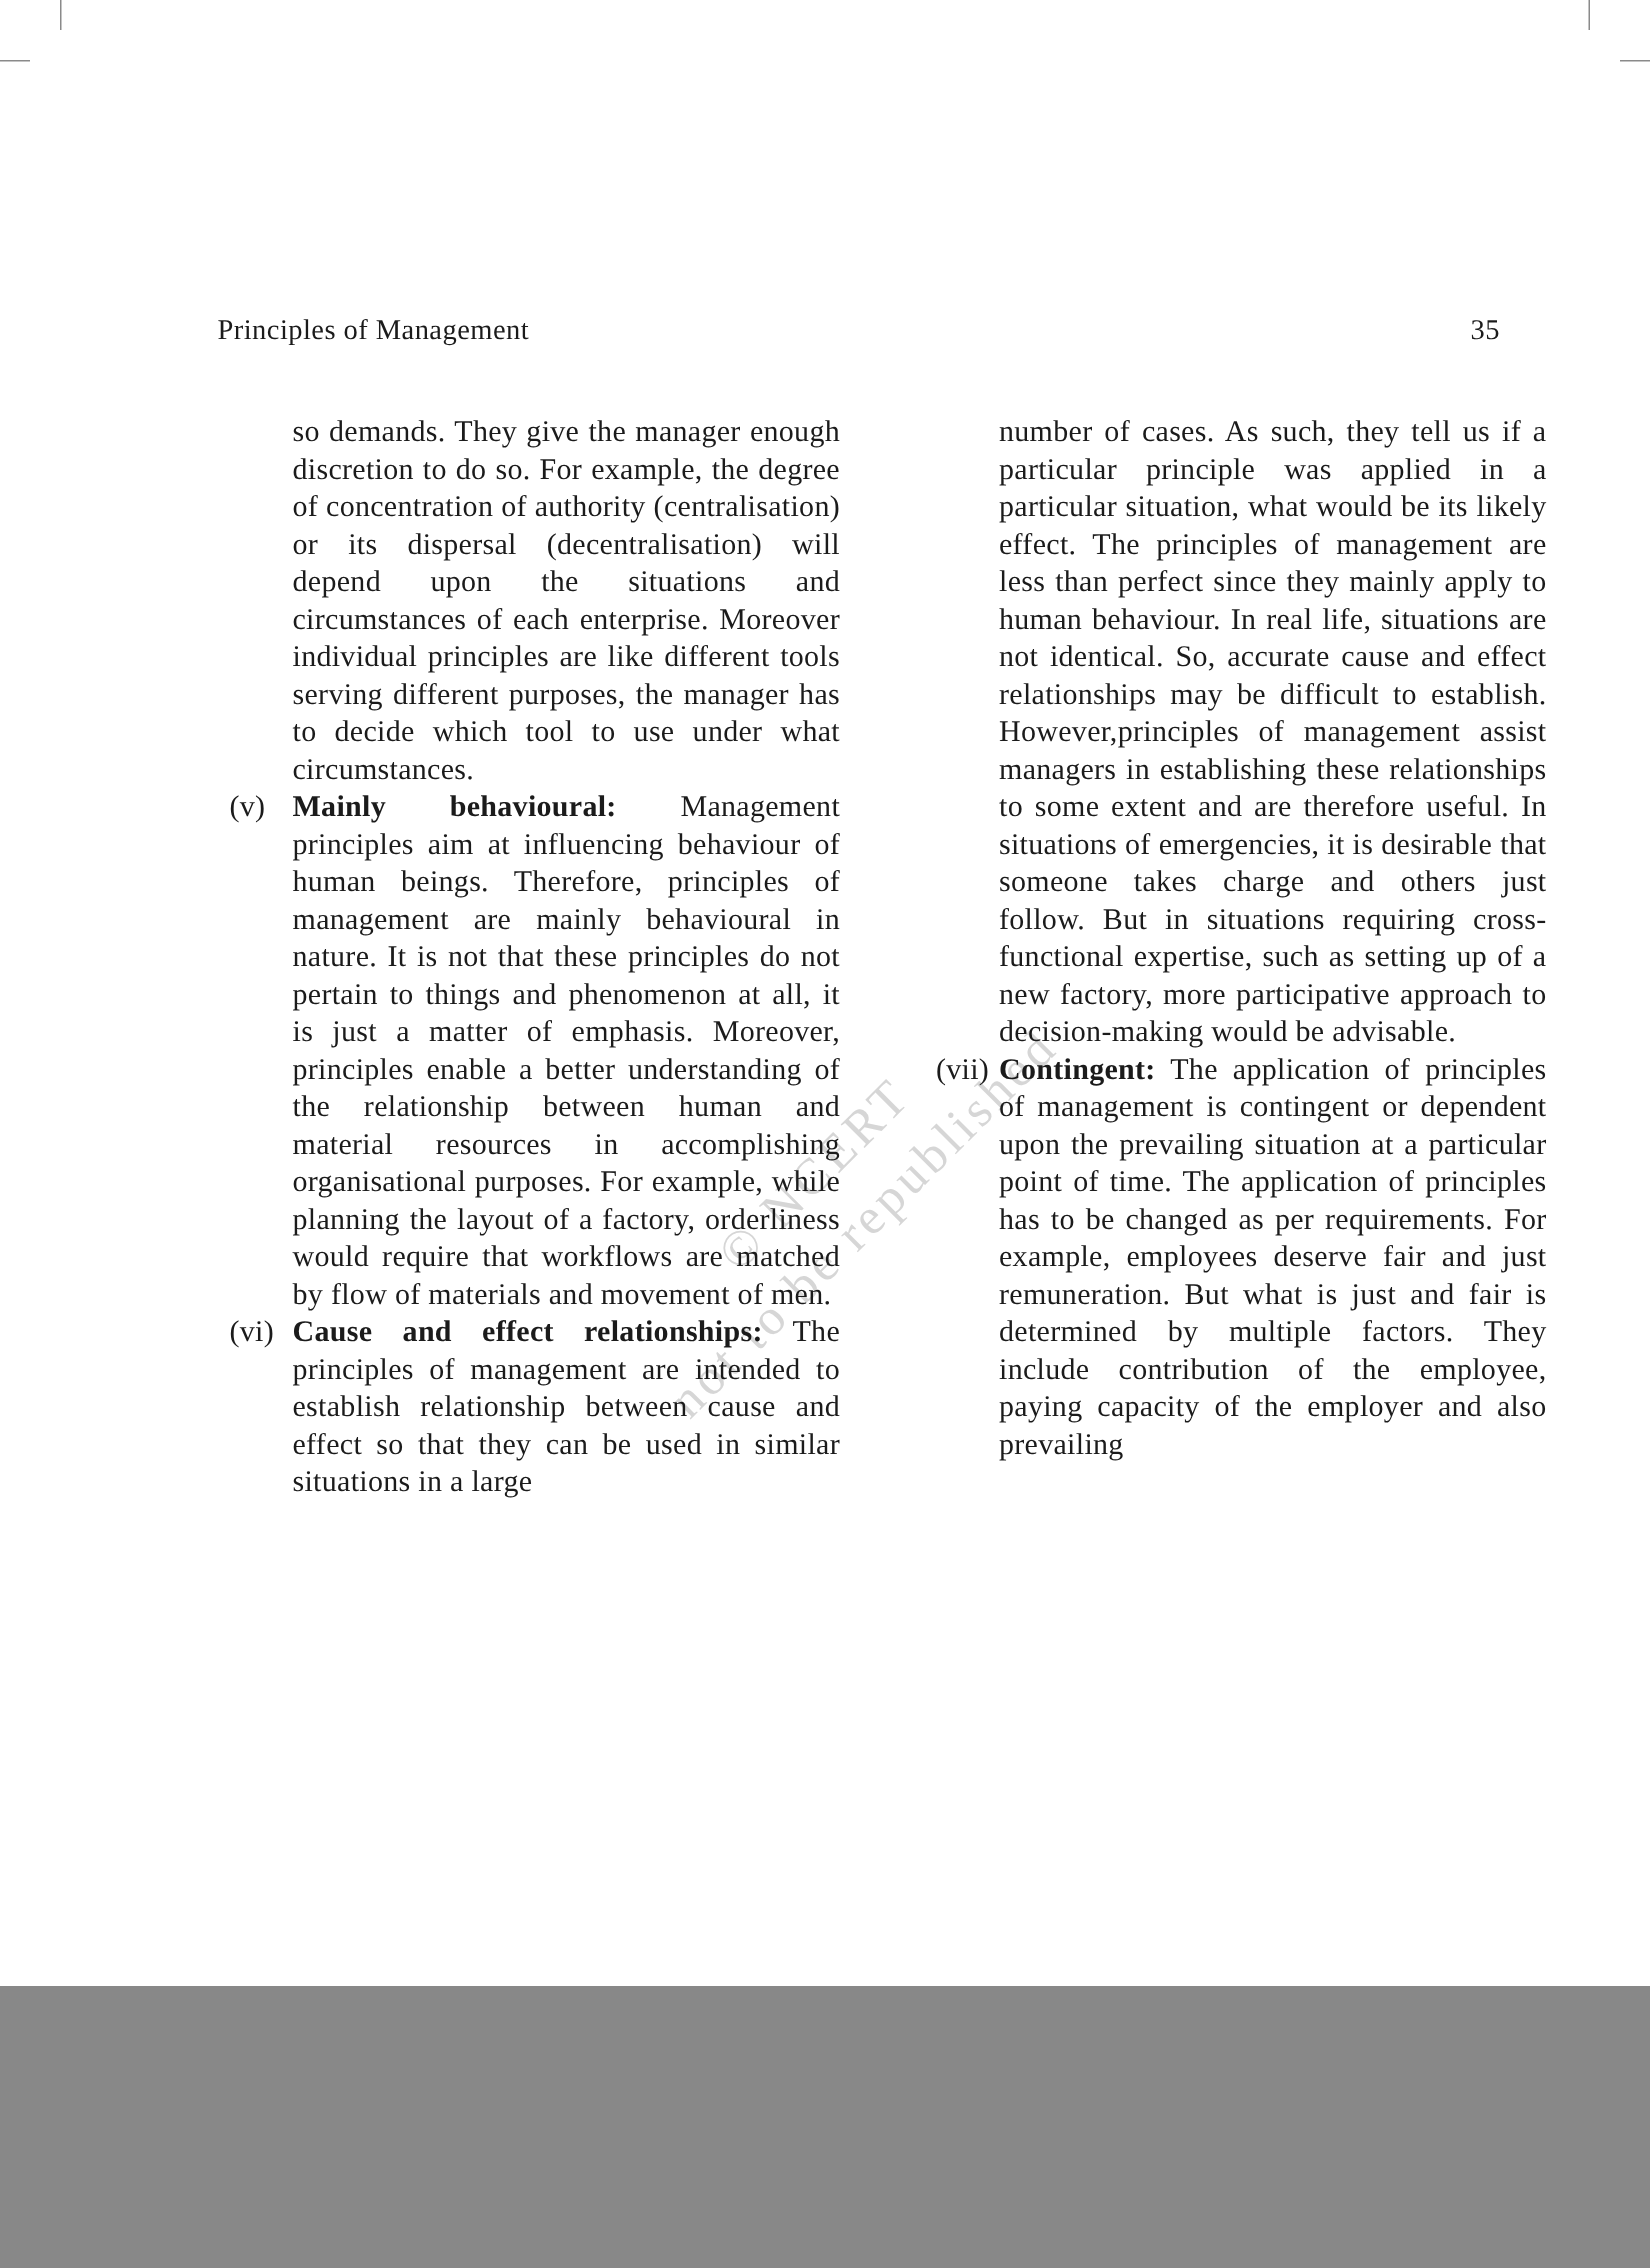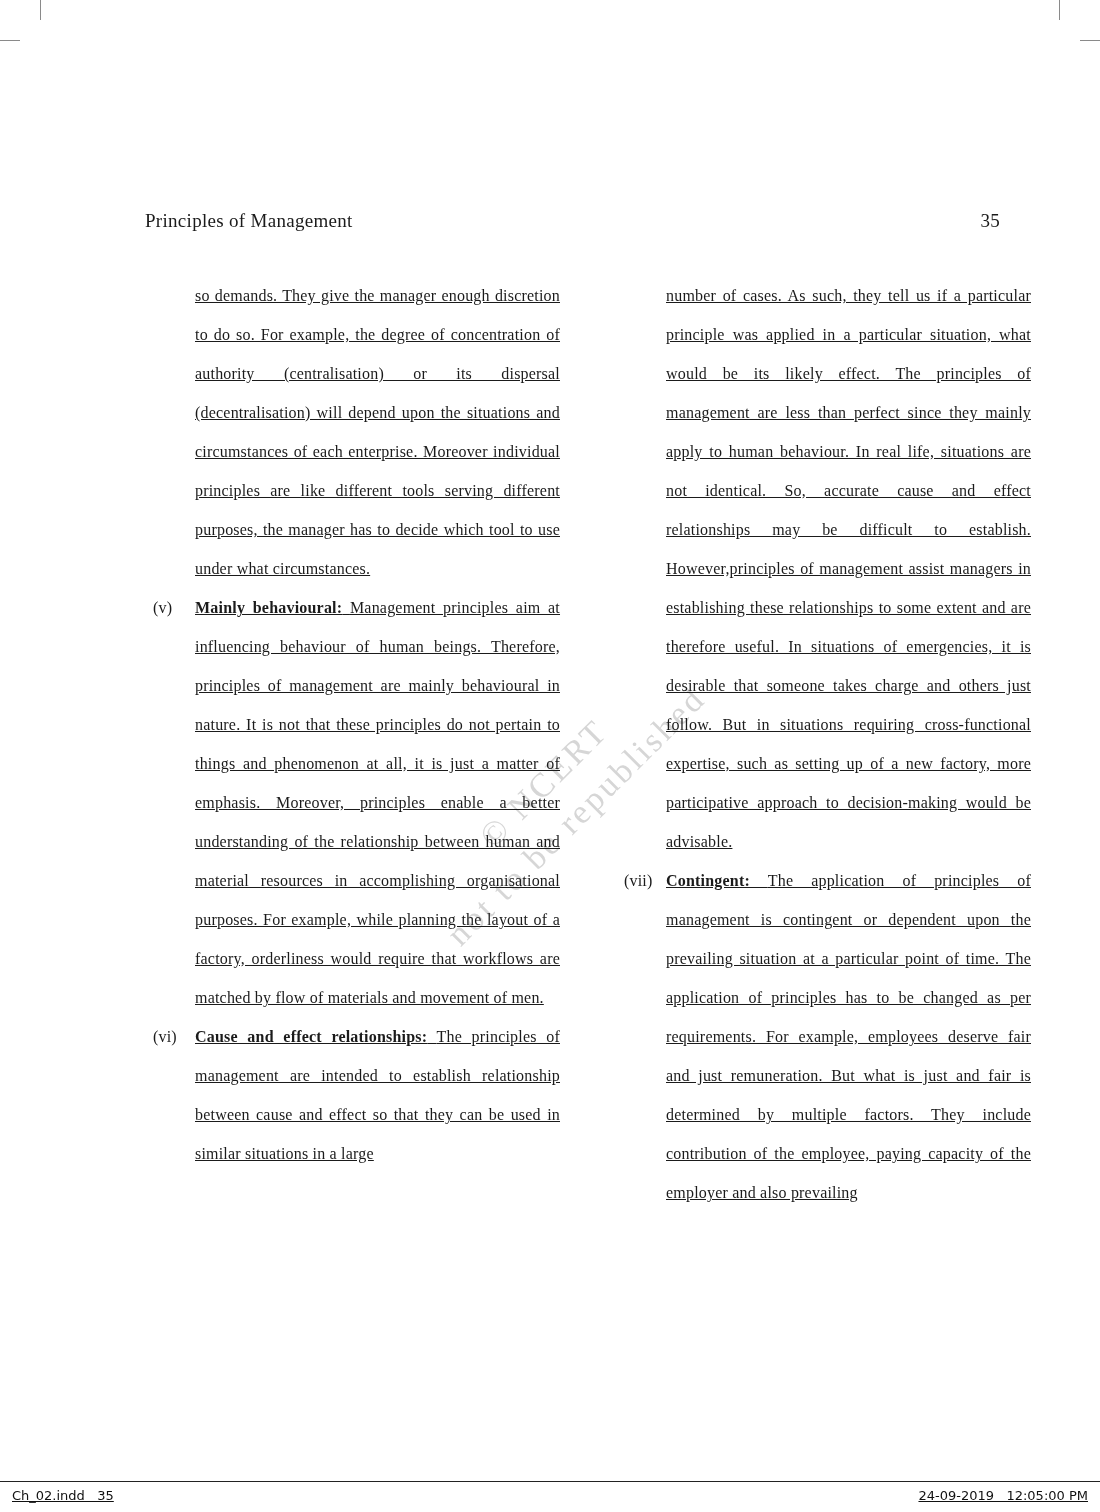--- a/index.html
+++ b/index.html
@@ -1,18 +1,18 @@
 <!DOCTYPE html>
 <html><head>
 <meta charset="utf-8">
 <style>
   html,body{margin:0;padding:0;background:#888;}
   .page{
     position:relative;
-    width:1100px;height:1512px;
+    width:1100px;height:1324px;
     background:#ffffff;
     margin:0 auto;
     overflow:hidden;
     font-family:"Liberation Serif", serif;
     color:#1b1b1b;
   }
   
   .crop{position:absolute;background:#8a8a8a;}
   .crop.v{width:1px;height:20px;}
   .crop.h{width:20px;height:1px;}
@@ -27,22 +27,22 @@
     position:absolute;left:560px;top:800px;
     transform:translate(-50%,-50%) rotate(-45deg);
     text-align:center;
     color:#b5b5b5;opacity:.55;
     font-size:34px;letter-spacing:3px;line-height:46px;
     white-space:nowrap;pointer-events:none;
   }
   
   .col{
     position:absolute;top:276px;width:409px;
-    font-size:16px;line-height:39px;
-    text-align:justify;letter-spacing:.2px;text-decoration:underline;
+    font-size:20px;line-height:25px;
+    text-align:justify;letter-spacing:.2px;
   }
   .col.left{left:151px;}
   .col.right{left:622px;}
   .col p{margin:0 0 0 44px;}
   .item{position:relative;margin-left:44px;}
   .item p{margin:0;}
   .marker{
     position:absolute;left:-42px;top:0;width:40px;
     text-align:left;
   }

